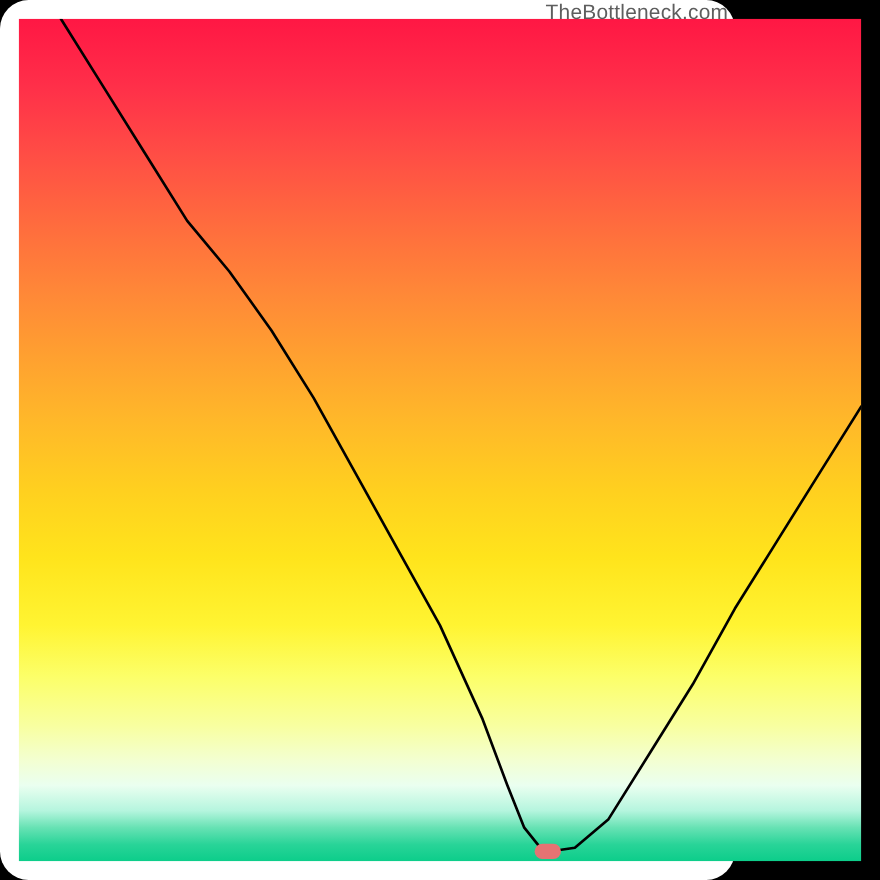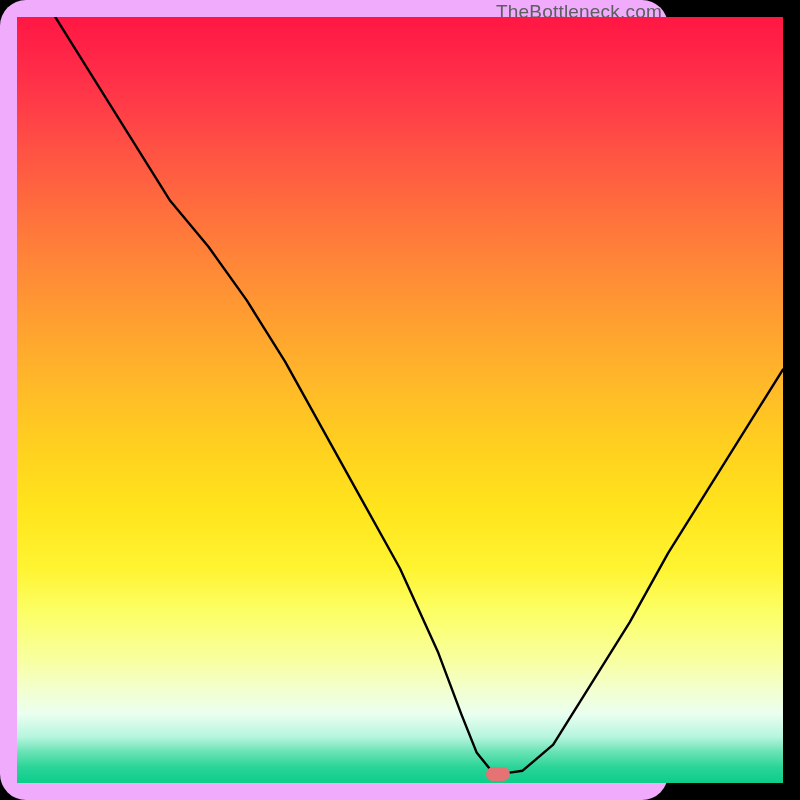--- a/index.html
+++ b/index.html
@@ -8,21 +8,21 @@
     width: 800px;
     height: 800px;
     overflow: hidden;
     background: #000;
     font-family: Arial, Helvetica, sans-serif;
   }
   .frame {
     position: relative;
     width: 668px;
     height: 800px;
-    background: #f0abfc;
+    background: #ffffff;
     border-radius: 26px;
   }
   .plot {
     position: absolute;
     left: 17px;
     top: 17px;
     width: 766px;
     height: 766px;
     overflow: hidden;
   }

